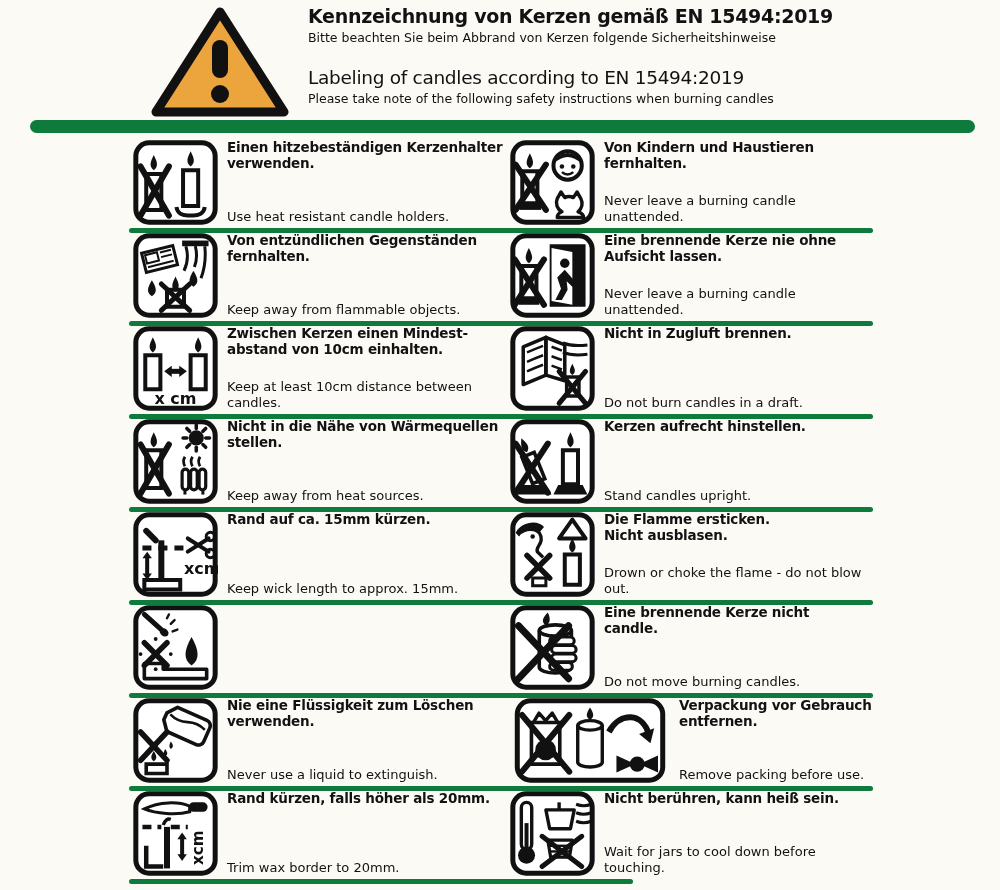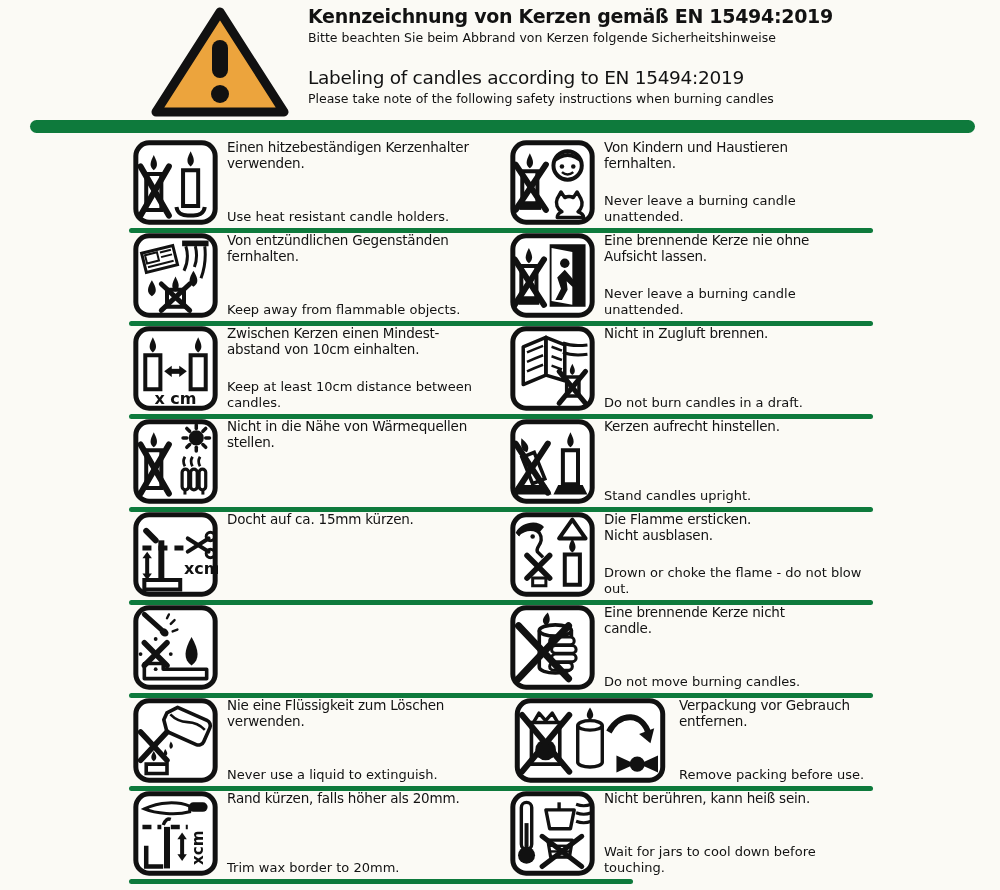--- a/index.html
+++ b/index.html
@@ -23,21 +23,21 @@
     background:#0e7a3c;border-radius:7px;}
   
   .grid{position:absolute;left:133px;top:140px;width:744px;}
   .row{display:flex;height:88px;}
   .cell{display:flex;gap:9px;align-items:flex-start;}
   .cell.left{width:377px;flex:none;}
   .cell.right{flex:1;}
   .pict{flex:none;height:93px;}
   .pict svg{display:block;height:85px;}
   .texts{flex:1;height:85px;display:flex;flex-direction:column;justify-content:space-between;min-width:0;}
-  .de{font-size:13.5px;font-weight:normal;line-height:1.18;white-space:pre-line;letter-spacing:-0.2px;}
+  .de{font-size:13.5px;font-weight:bold;line-height:1.18;white-space:pre-line;letter-spacing:-0.2px;}
   .en{font-size:13px;line-height:1.18;white-space:pre-line;padding-bottom:1px;}
   .divider{height:5px;background:#0e7a3c;border-radius:3px;margin:0 0 88px 0;position:relative;left:-4px;width:744px;}
   .row + .divider{margin:0;}
   .divider.short{width:504px;}
   
   .pict svg *{vector-effect:non-scaling-stroke;}
 </style>
 </head>
 <body>
 
@@ -231,20 +231,21 @@
             <rect x="61" y="53" width="7" height="22" rx="3.5"></rect>
             <rect x="70" y="53" width="7" height="22" rx="3.5"></rect>
           </g>
           <line x1="55" y1="75" x2="55" y2="80" stroke="#111" stroke-width="3"></line>
           <line x1="74" y1="75" x2="74" y2="80" stroke="#111" stroke-width="3"></line>
         </svg>
       </div>
       <div class="texts">
         <div class="de">Nicht in die Nähe von Wärmequellen
 stellen.</div>
+        <div class="en">Keep away from heat sources.</div>
       </div>
     </div>
     <div class="cell right">
       <div class="pict">
         <svg viewBox="0 0 90 90">
             <rect x="3" y="3" width="84" height="84" rx="14" fill="#fff" stroke="#111" stroke-width="5"></rect>
           <g transform="rotate(-22 24 50)">
             <path d="M24 18 C20 26 19 30 24 34 C29 30 28 26 24 18 Z" fill="#111"></path>
             <rect x="17" y="37" width="14" height="30" fill="none" stroke="#111" stroke-width="3.6"></rect>
           </g>
@@ -277,21 +278,22 @@
           <circle cx="82" cy="44" r="4.5" fill="none" stroke="#111" stroke-width="3"></circle>
           <line x1="30" y1="30" x2="30" y2="72" stroke="#111" stroke-width="6"></line>
           <line x1="15" y1="46" x2="15" y2="68" stroke="#111" stroke-width="4"></line>
           <path d="M15 42 l-5 7 h10 Z" fill="#111"></path>
             <path d="M15 72 l-5 -7 h10 Z" fill="#111"></path>
           <path d="M12 72 h38 v10 h-38 Z" fill="none" stroke="#111" stroke-width="4"></path>
           <text x="54" y="66" font-size="17" font-weight="bold" font-family="DejaVu Sans, sans-serif" fill="#111">xcm</text>
         </svg>
       </div>
       <div class="texts">
-        <div class="de">Docht auf ca. 15mm kürzen.</div>
+        <div class="de">Rand auf ca. 15mm kürzen.</div>
+        <div class="en">Keep wick length to approx. 15mm.</div>
       </div>
     </div>
     <div class="cell right">
       <div class="pict">
         <svg viewBox="0 0 90 90">
             <rect x="3" y="3" width="84" height="84" rx="14" fill="#fff" stroke="#111" stroke-width="5"></rect>
           <path d="M6 22 C12 10 30 8 36 16 L31 22 C25 14 13 16 10 26 Z" fill="#111"></path>
           <path d="M8 24 C20 14 34 18 33 30 C32 36 27 38 29 42 L35 48" fill="none" stroke="#111" stroke-width="3.4"></path>
           <circle cx="24" cy="26" r="2.4" fill="#111"></circle>
           <line x1="18" y1="46" x2="42" y2="70" stroke="#111" stroke-width="5.5" stroke-linecap="round"></line>

